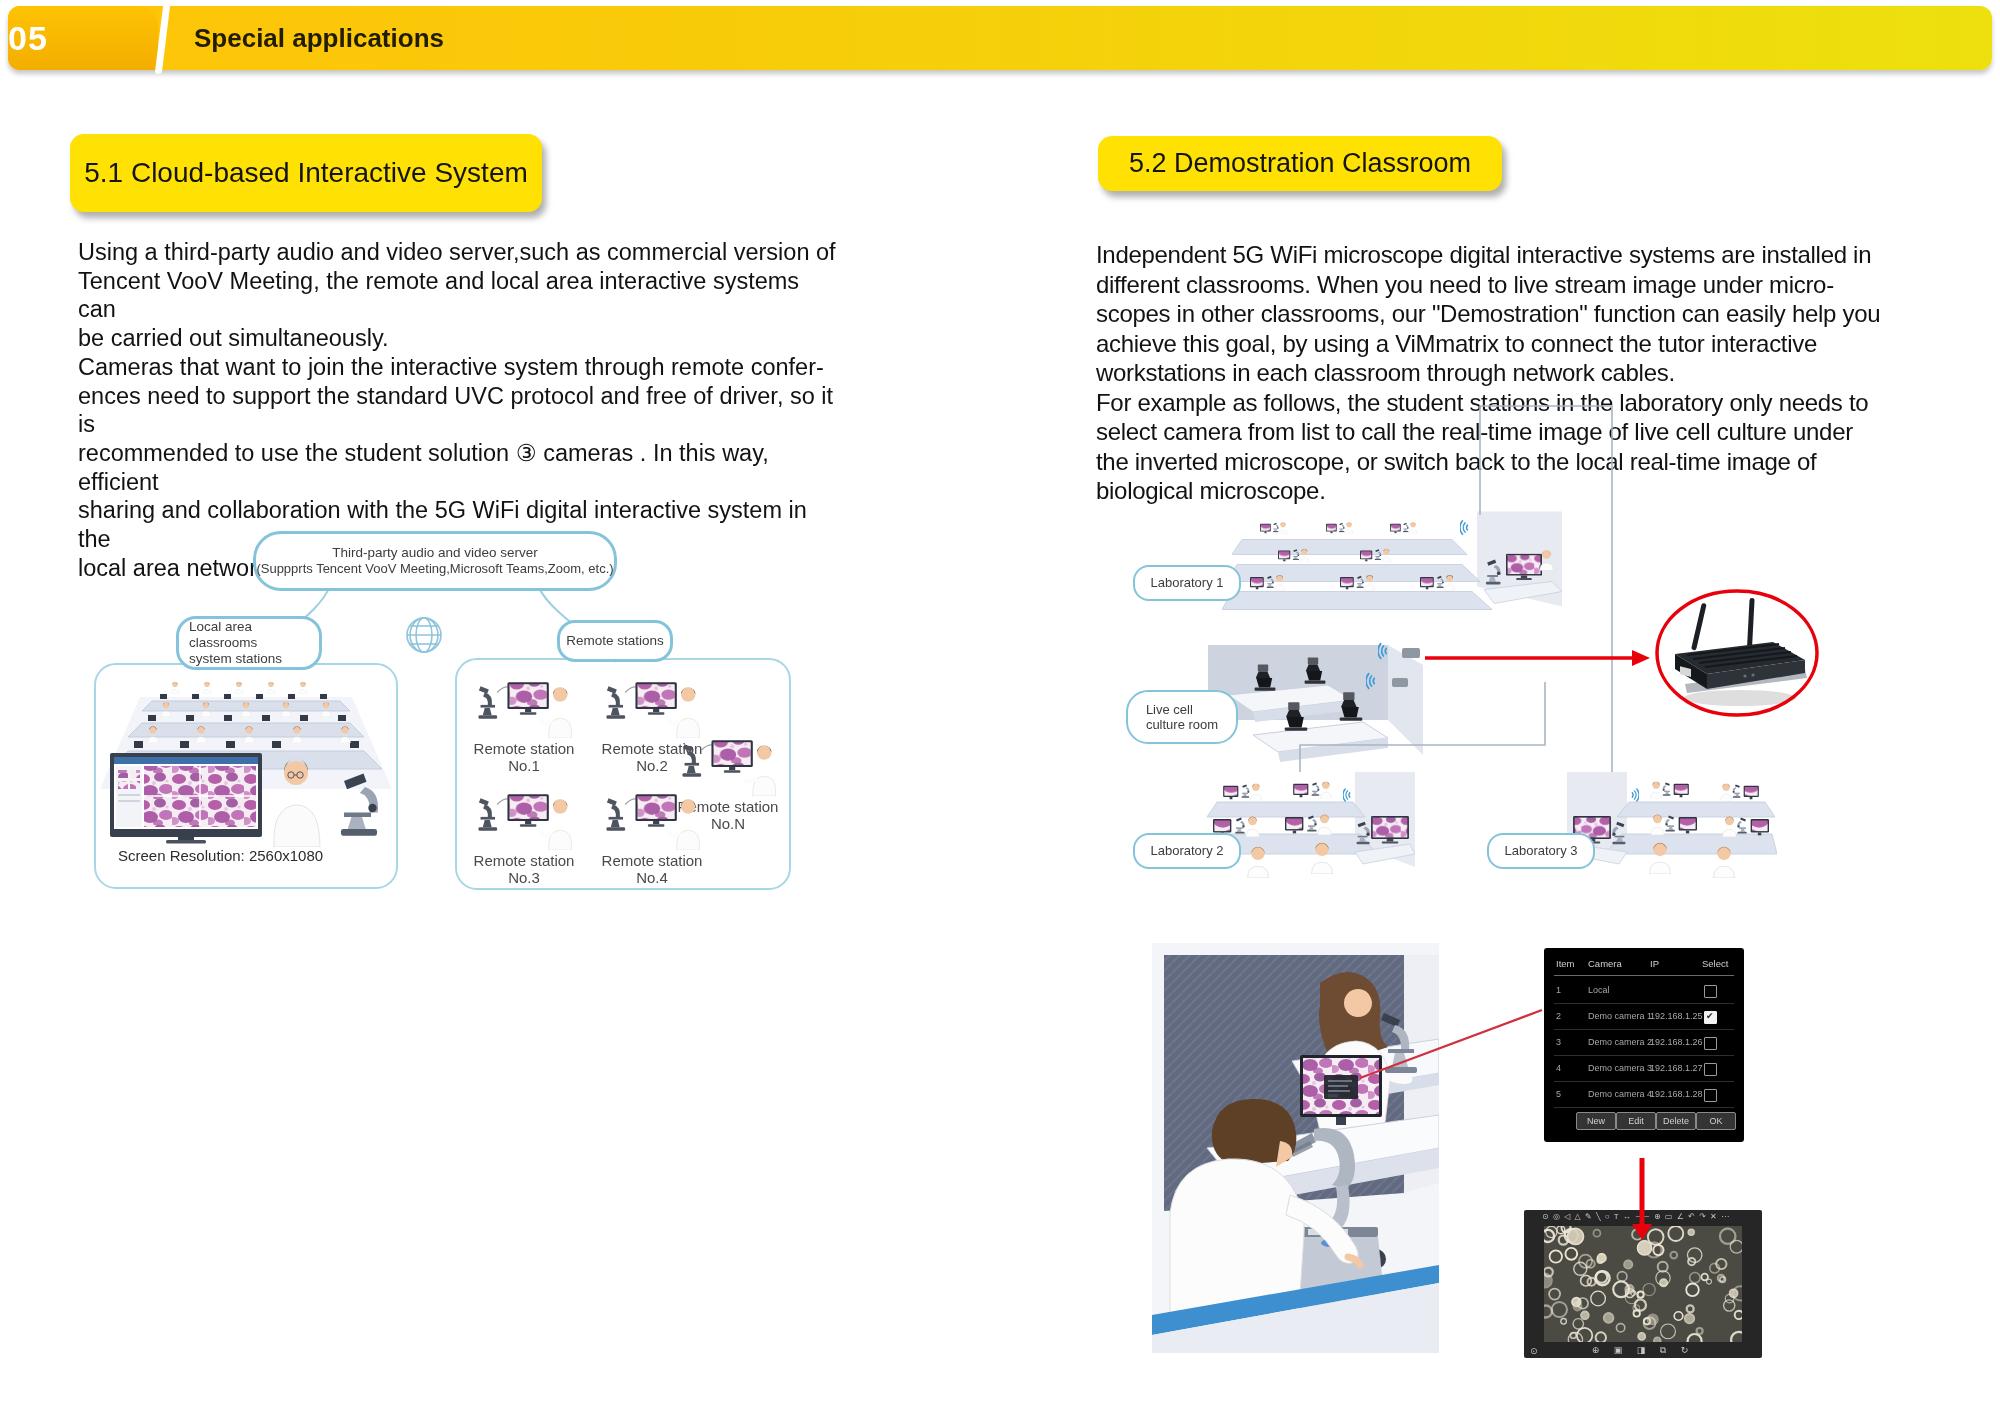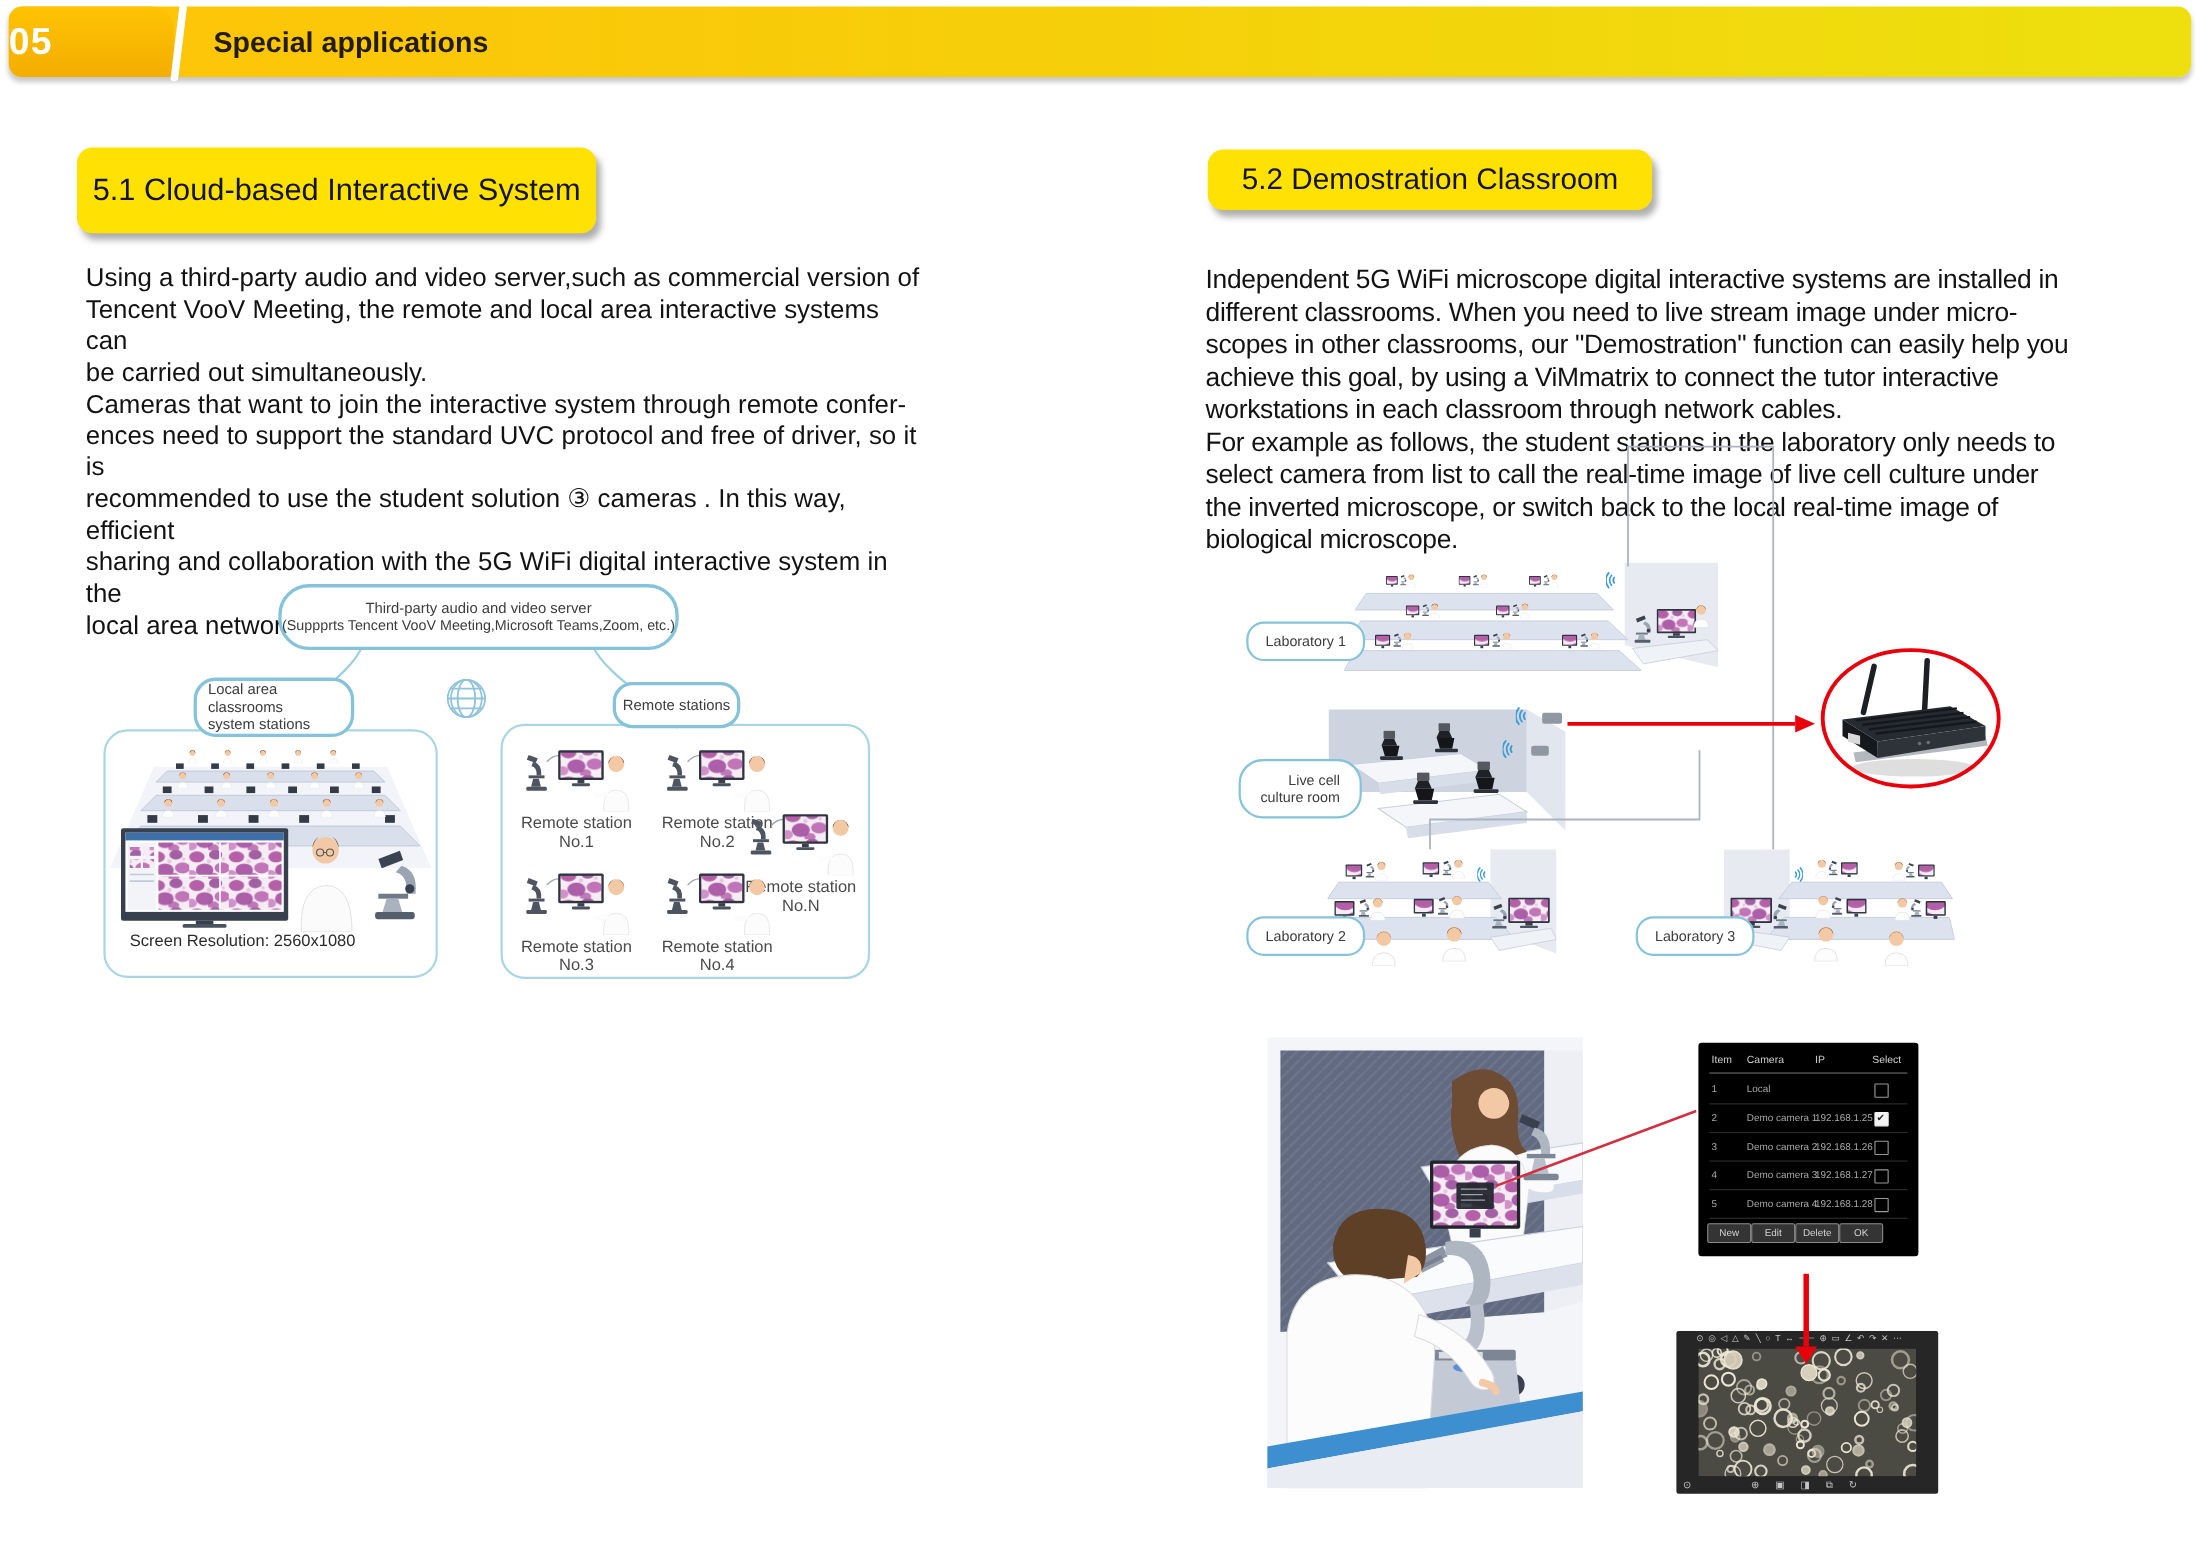--- a/index.html
+++ b/index.html
@@ -24,21 +24,21 @@
   .badge-1{left:70px;top:134px;width:472px;height:78px;}
   .badge-2{left:1098px;top:136px;width:404px;height:55px;font-size:27px;}
 
   
   .body-text{position:absolute;white-space:pre-line;color:#121212;}
   .body-1{left:78px;top:238px;width:760px;font-size:23.5px;line-height:28.7px;}
   .body-2{left:1096px;top:240px;width:830px;font-size:24px;line-height:29.5px;letter-spacing:-0.3px;}
 
   
   .bubble{position:absolute;border:3px solid #85C3DB;border-radius:24px;background:#fff;
-          display:flex;align-items:center;justify-content:center;text-align:right;
+          display:flex;align-items:center;justify-content:center;text-align:left;
           color:#3c3c3c;line-height:1.18;white-space:pre-line;z-index:6;}
   .bub-server{left:253px;top:531px;width:358px;height:54px;font-size:13.5px;flex-direction:column;border-radius:28px;}
   .bub-server .l2{font-size:13px;}
   .bub-local{left:176px;top:616px;width:130px;height:48px;font-size:13.5px;text-align:left;justify-content:flex-start;padding-left:10px;border-radius:20px;}
   .bub-remote{left:557px;top:620px;width:110px;height:36px;font-size:13.5px;border-radius:18px;}
   .bub-sm{border-width:2.5px;font-size:13px;border-radius:16px;}
   .bub-lab1{left:1133px;top:565px;width:104px;height:32px;}
   .bub-live{left:1126px;top:690px;width:108px;height:50px;border-radius:22px;}
   .bub-lab2{left:1133px;top:833px;width:104px;height:32px;}
   .bub-lab3{left:1487px;top:833px;width:104px;height:32px;}
@@ -65,21 +65,21 @@
   .cam-col-cam{position:absolute;left:44px;}
   .cam-col-ip{position:absolute;left:106px;}
   .cam-col-sel{position:absolute;left:158px;}
   .cam-row{position:absolute;left:0;width:100%;height:26px;font-size:9px;color:#a8a8a8;}
   .cam-row::after{content:'';position:absolute;left:10px;right:10px;bottom:0;border-bottom:1px solid #2e2e2e;}
   .cam-row span{top:7px;}
   .checkbox{position:absolute;left:160px;top:6px;width:11px;height:11px;border:1.5px solid #9a9a9a;
             border-radius:1px;background:transparent;}
   .checkbox.checked{background:#f2f2f2;border-color:#f2f2f2;}
   .checkbox.checked::after{content:'\2714';position:absolute;left:1px;top:-1px;font-size:9px;color:#222;}
-  .cam-buttons{position:absolute;left:0;bottom:12px;width:100%;display:flex;justify-content:flex-start;padding:0 8px;box-sizing:border-box;}
+  .cam-buttons{position:absolute;left:0;bottom:12px;width:100%;display:flex;justify-content:flex-end;padding:0 8px;box-sizing:border-box;}
   .cam-buttons button{width:40px;height:18px;background:#343434;border:1px solid #8a8a8a;border-radius:2px;
             color:#d2d2d2;font-size:9px;font-family:inherit;padding:0;}
 
   
   .viewer-panel{position:absolute;left:1524px;top:1210px;width:238px;height:148px;background:#262626;border-radius:2px;z-index:4;}
   .viewer-toolbar{position:absolute;left:18px;top:2px;width:210px;height:12px;color:#c6c6c6;font-size:8px;
             letter-spacing:1px;white-space:nowrap;overflow:hidden;}
   .viewer-image{position:absolute;left:20px;top:16px;}
   .viewer-bottombar{position:absolute;left:0;bottom:2px;width:100%;text-align:center;color:#c6c6c6;font-size:9px;letter-spacing:6px;}
   .viewer-power{position:absolute;left:6px;bottom:2px;color:#c6c6c6;font-size:9px;}

